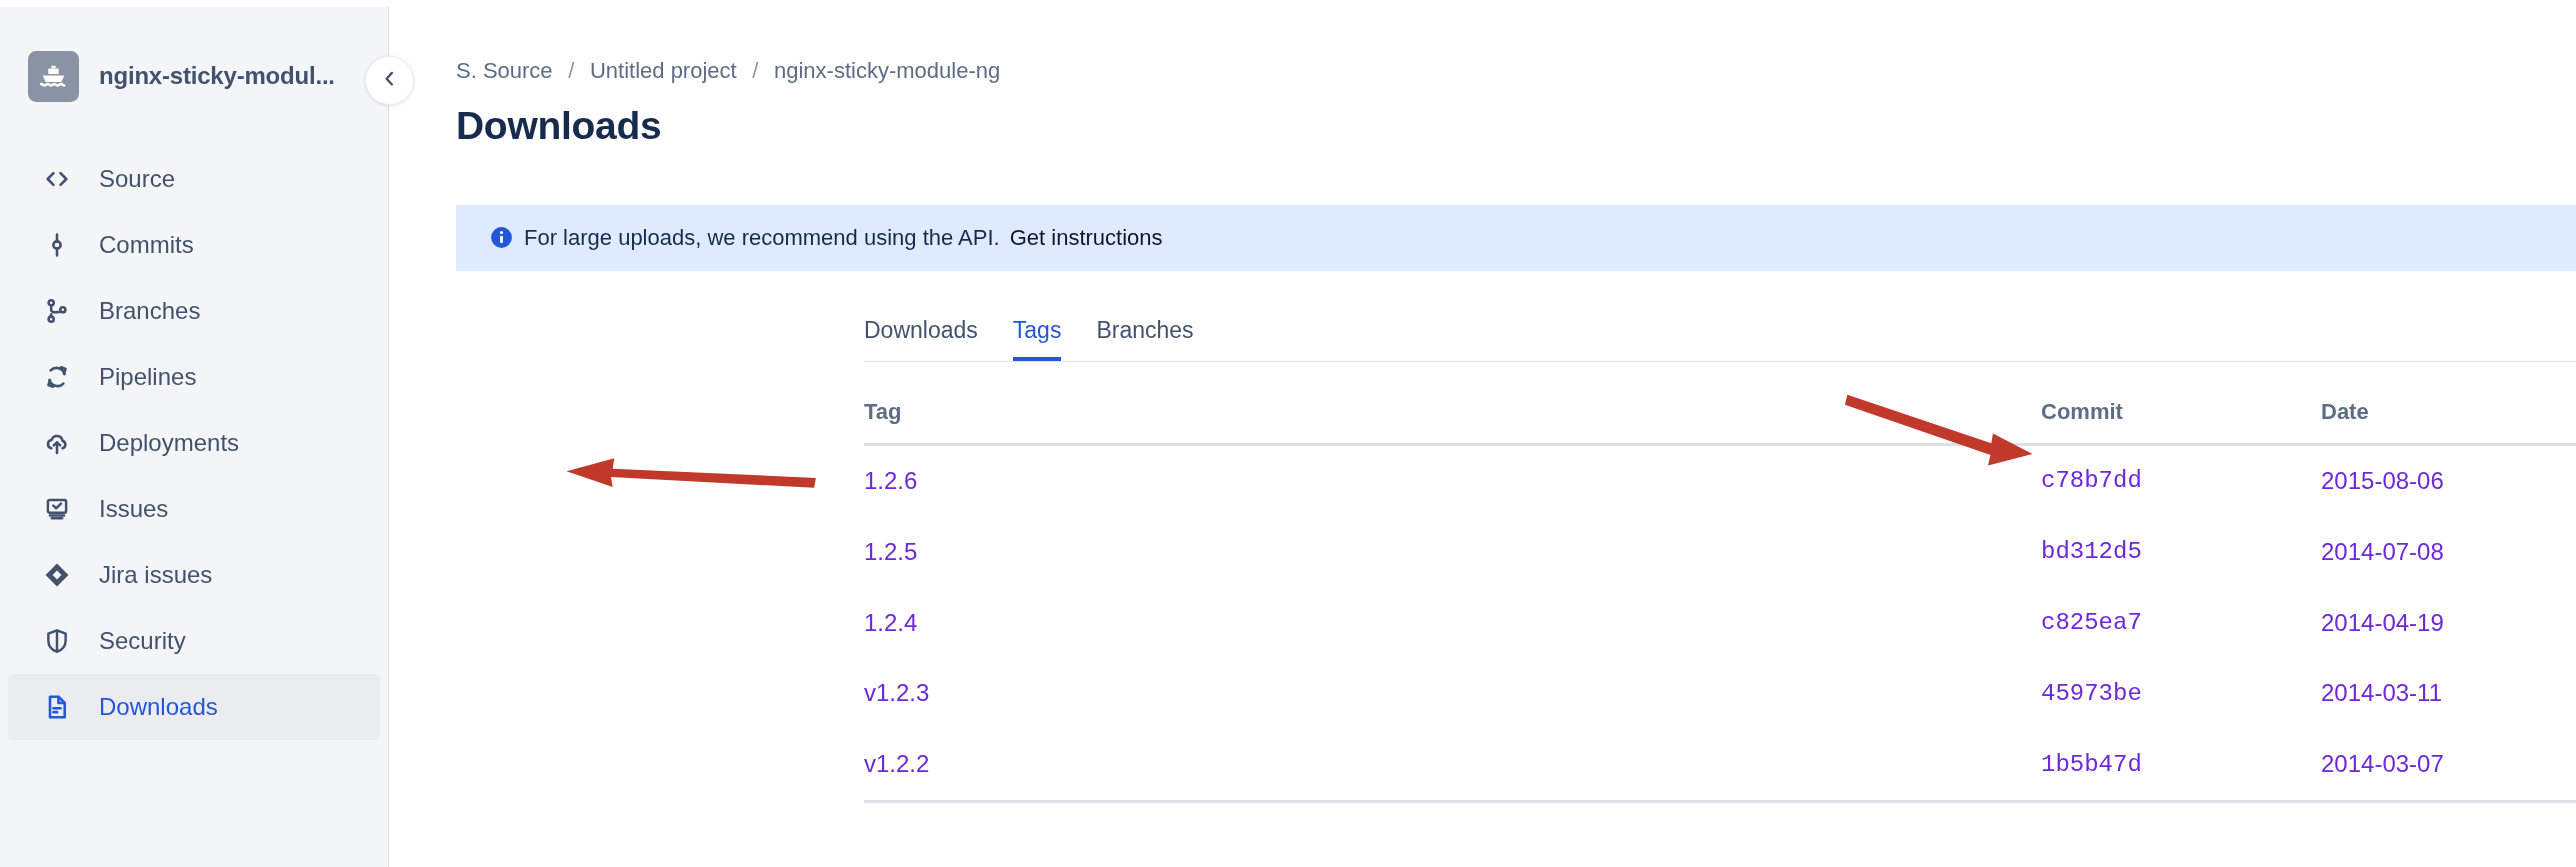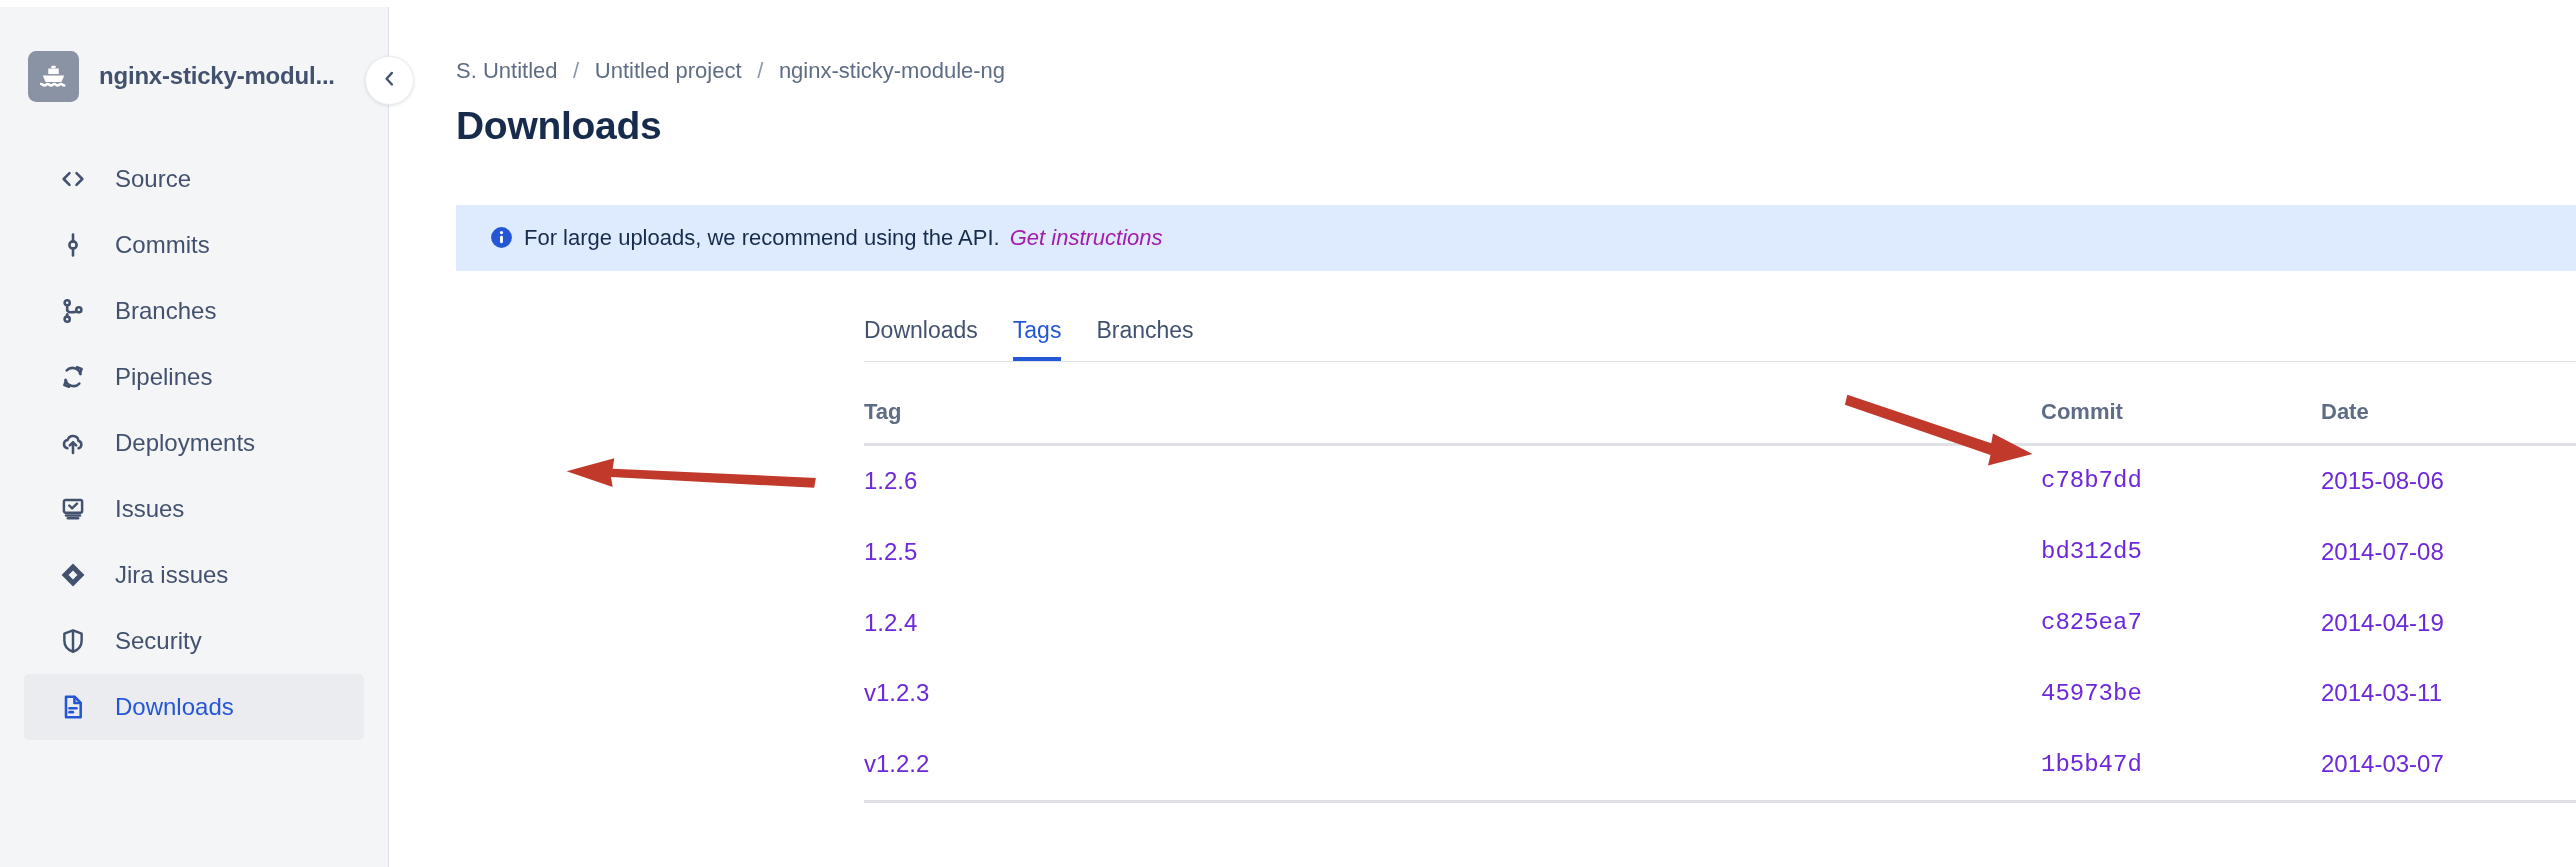--- a/index.html
+++ b/index.html
@@ -83,21 +83,21 @@
     box-shadow: 0 0.8px 3.3px rgba(9,30,66,0.13);
     display: flex;
     align-items: center;
     justify-content: center;
     cursor: pointer;
     z-index: 20;
   }
 
   .nav-list {
     margin-top: 40px;
-    padding: 0 24px;
+    padding: 0 8px;
   }
 
   .nav-item {
     display: flex;
     align-items: center;
     height: 66px;
     padding-left: 31px;
     border-radius: 5px;
     cursor: pointer;
     color: #42526e;
@@ -167,23 +167,22 @@
     padding-left: 33px;
   }
   .banner .info-icon { flex: 0 0 auto; display:flex; align-items:center; }
   .banner .banner-text {
     margin-left: 10px;
     font-size: 22px;
     color: #172b4d;
     white-space: nowrap;
   }
   .banner .banner-link {
-    color: #a21caf;
+    color: #0f172a;
     cursor: pointer;
-    font-style: italic;
   }
 
   
   .tabs {
     position: absolute;
     top: 306px;
     left: 473px;
     display: flex;
     align-items: flex-end;
     height: 49px;
@@ -403,21 +402,21 @@
     <span>
       <svg width="21.4" height="21.4" viewBox="0 0 24 24" fill="none" stroke="#42526e" stroke-width="2.6" stroke-linecap="round" stroke-linejoin="round">
         <polyline points="14.5,5.5 8.5,12 14.5,18.5"></polyline>
       </svg>
     </span>
   </div>
 
   <div class="main">
 
     <div class="breadcrumb">
-      <span class="crumb">S. Untitled</span>
+      <span class="crumb">S. Source</span>
       <span class="sep">/</span>
       <span class="crumb">Untitled project</span>
       <span class="sep">/</span>
       <span class="crumb">nginx-sticky-module-ng</span>
     </div>
 
     <div class="page-title">Downloads</div>
 
     <div class="banner">
       <span class="info-icon">

